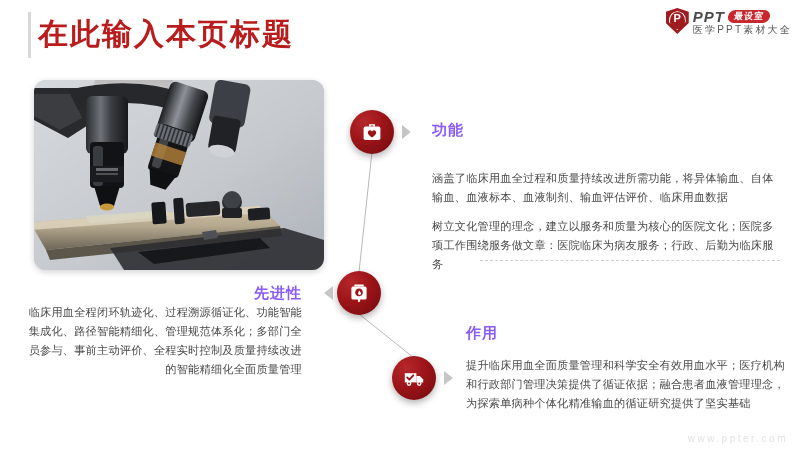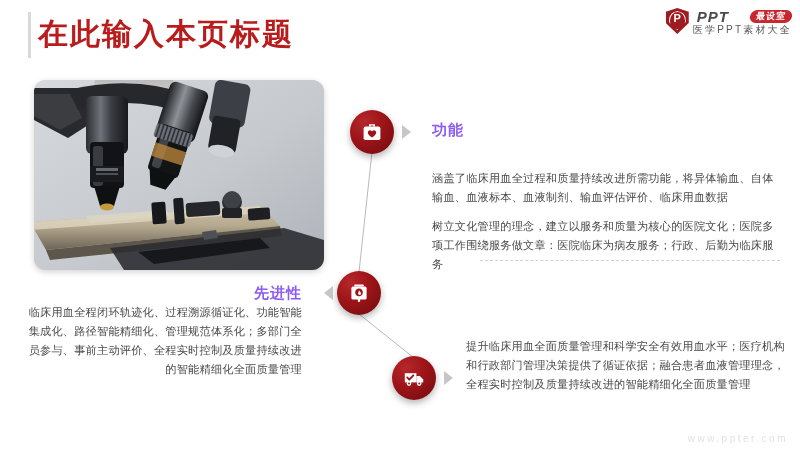--- a/index.html
+++ b/index.html
@@ -71,21 +71,21 @@
   .logo-shield .sh-p {
     position: absolute;
     left: 0; right: 0; top: 3px;
     text-align: center;
     color: #fff;
     font-size: 11px;
     font-weight: bold;
     line-height: 14px;
   }
   .logo-text { display: flex; flex-direction: column; gap: 1px; }
-  .logo-row1 { display: flex; align-items: center; gap: 21px; justify-content: flex-end; }
+  .logo-row1 { display: flex; align-items: center; gap: 3px; }
   .logo-ppt {
     font-size: 15px;
     font-weight: bold;
     font-style: italic;
     color: #4a4a4a;
     letter-spacing: 1px;
     line-height: 15px;
   }
   .logo-badge {
     background: #c8272d;
@@ -387,18 +387,19 @@
       <circle cx="7" cy="17.6" r="2.3" fill="#ffffff"></circle>
       <circle cx="7" cy="17.6" r="1" fill="#9c1418"></circle>
       <circle cx="17.2" cy="17.6" r="2.3" fill="#ffffff"></circle>
       <circle cx="17.2" cy="17.6" r="1" fill="#9c1418"></circle>
       <path d="M5.2 11.4l2.1 2.3 4-4.4" stroke="#9c1418" stroke-width="1.8" fill="none" stroke-linecap="round" stroke-linejoin="round"></path>
     </svg>
   </div>
   <div class="tri tri-right tri-3"></div>
 
   <div class="blk-zuoyong">
-    <div class="block-body">提升临床用血全面质量管理和科学安全有效用血水平；医疗机构和行政部门管理决策提供了循证依据；融合患者血液管理理念，全程实时控制及质量持续改进的智能精细化全面质量管理</div>
+    <div class="block-heading">作用</div>
+    <div class="block-body">提升临床用血全面质量管理和科学安全有效用血水平；医疗机构和行政部门管理决策提供了循证依据；融合患者血液管理理念，为探索单病种个体化精准输血的循证研究提供了坚实基础</div>
   </div>
 
   <div class="footer">www.ppter.com</div>
 
 </div>
 
 </body></html>

